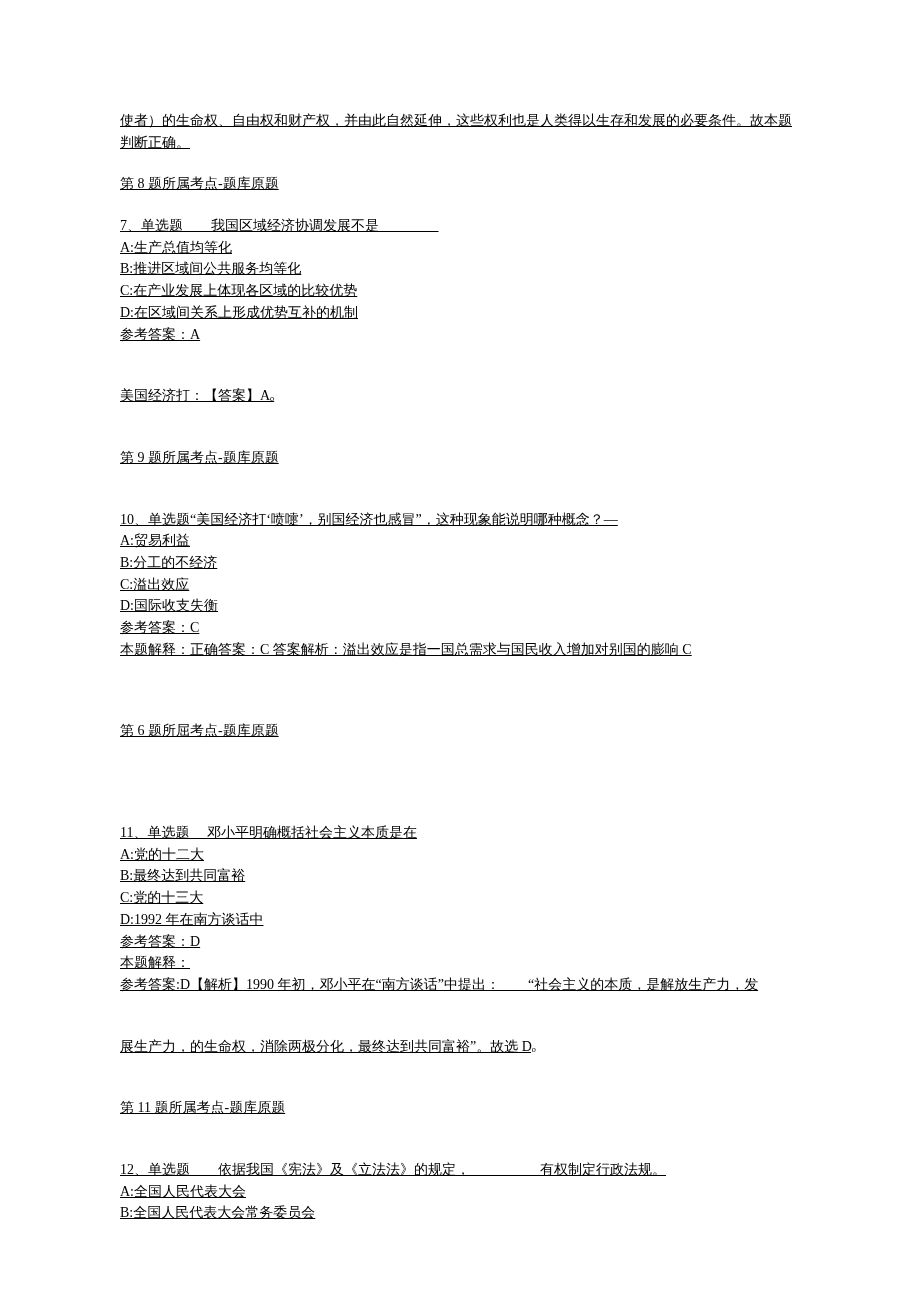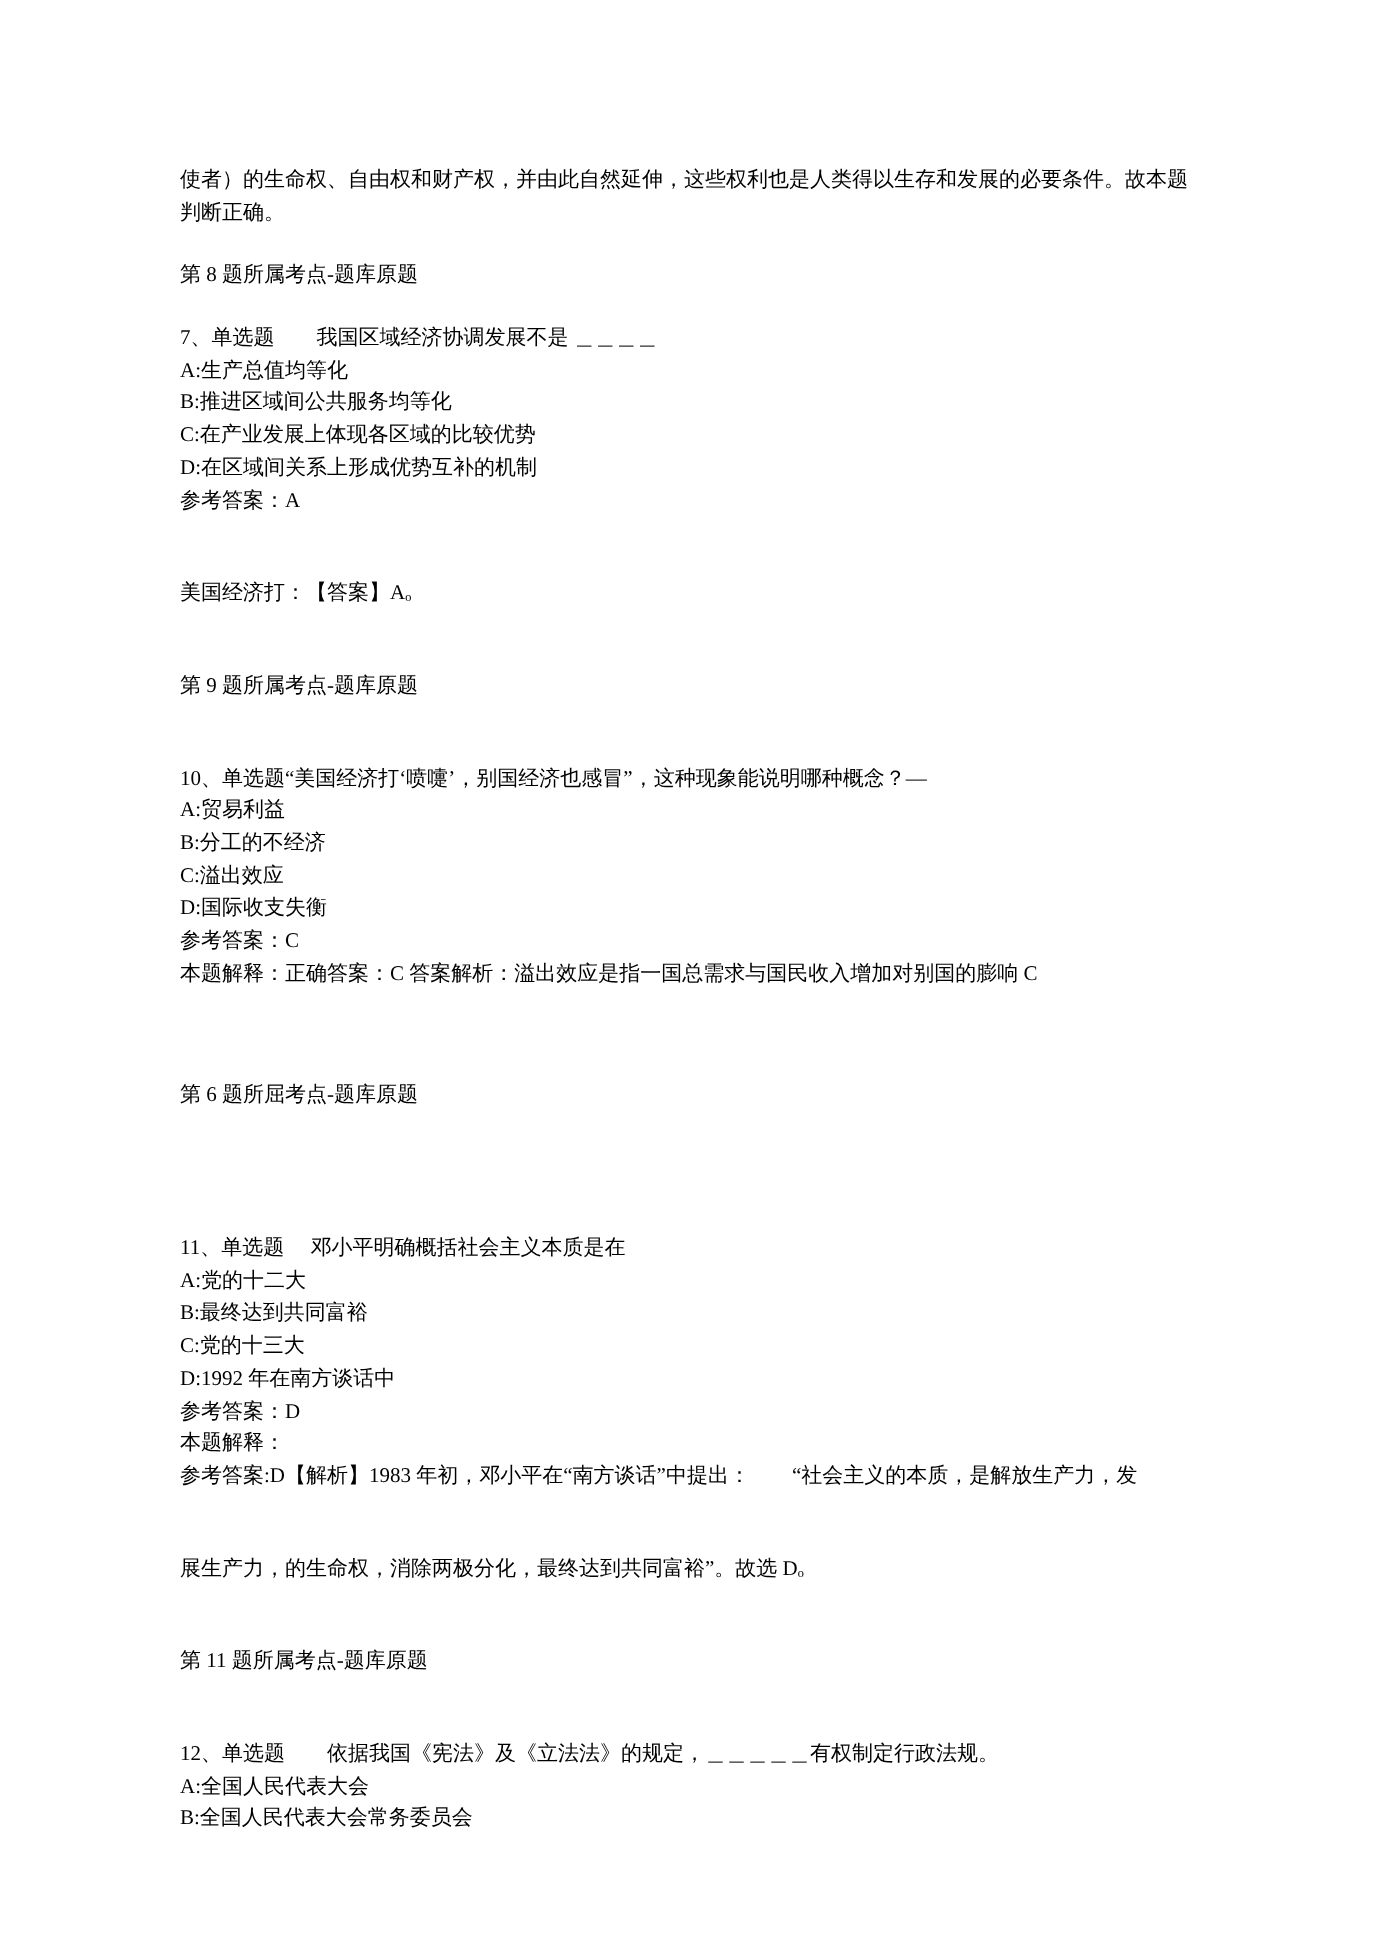--- a/index.html
+++ b/index.html
@@ -13,20 +13,21 @@
     font-size: 14px;
     color: #000000;
     line-height: 1.55;
     padding: 110px 120px 60px 120px;
     box-sizing: border-box;
   }
   .para {
     margin: 0;
     white-space: pre-wrap;
     word-break: break-all;
+    text-decoration: underline;
   }
   .gap-sm { height: 20px; }
   .gap-md { height: 40px; }
   .gap-lg { height: 60px; }
   .gap-xl { height: 80px; }
 </style>
 </head>
 <body>
 
 <p class="para">使者）的生命权、自由权和财产权，并由此自然延伸，这些权利也是人类得以生存和发展的必要条件。故本题判断正确。</p>
@@ -57,21 +58,21 @@
 <p class="para">第 6 题所屈考点-题库原题</p>
 <div class="gap-xl"></div>
 
 <p class="para">11、单选题　 邓小平明确概括社会主义本质是在</p>
 <p class="para">A:党的十二大</p>
 <p class="para">B:最终达到共同富裕</p>
 <p class="para">C:党的十三大</p>
 <p class="para">D:1992 年在南方谈话中</p>
 <p class="para">参考答案：D</p>
 <p class="para">本题解释：</p>
-<p class="para">参考答案:D【解析】1983 年初，邓小平在“南方谈话”中提出：　　“社会主义的本质，是解放生产力，发</p>
+<p class="para">参考答案:D【解析】1990 年初，邓小平在“南方谈话”中提出：　　“社会主义的本质，是解放生产力，发</p>
 <div class="gap-md"></div>
 <p class="para">展生产力，的生命权，消除两极分化，最终达到共同富裕”。故选 Dₒ</p>
 <div class="gap-md"></div>
 <p class="para">第 11 题所属考点-题库原题</p>
 <div class="gap-md"></div>
 
 <p class="para">12、单选题　　依据我国《宪法》及《立法法》的规定，＿＿＿＿＿有权制定行政法规。</p>
 <p class="para">A:全国人民代表大会</p>
 <p class="para">B:全国人民代表大会常务委员会</p>
 

